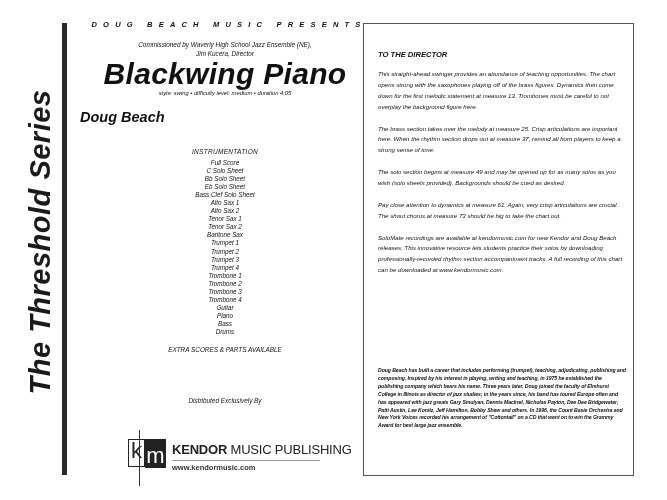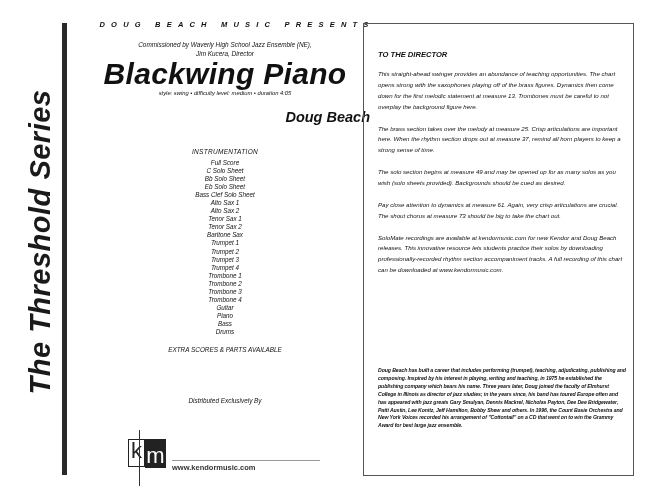--- a/index.html
+++ b/index.html
@@ -4,28 +4,28 @@
 <style>
   html, body { margin:0; padding:0; }
   body { width:667px; height:500px; background:#ffffff; position:relative; overflow:hidden;
          font-family:"Liberation Sans", sans-serif; color:#111; }
   .series-title { position:absolute; left:40px; top:242px; width:0; height:0; }
   .series-title span { position:absolute; white-space:nowrap; transform:translate(-50%,-50%) rotate(-90deg);
          font-weight:bold; font-style:italic; font-size:29px; letter-spacing:0.5px; color:#1a1a1a; }
   .series-bar { position:absolute; left:62px; top:23px; width:5px; height:452px; background:#2a2a2a; }
 
   .left { position:absolute; left:80px; top:0; width:290px; }
-  .presents { position:absolute; left:12px; width:290px; top:20px; text-align:center; font-size:7.5px;
+  .presents { position:absolute; left:4px; width:290px; top:20px; text-align:center; font-size:7.5px;
          font-weight:bold; font-style:italic; letter-spacing:6.2px; }
   .commissioned { position:absolute; left:0; width:290px; top:41px; text-align:center; font-size:6.4px;
          font-style:italic; line-height:8.5px; }
   .title { position:absolute; left:0; width:290px; top:57px; text-align:center; font-size:30px;
          font-weight:bold; font-style:italic; letter-spacing:0.3px; line-height:34px; }
   .meta { position:absolute; left:0; width:290px; top:90px; text-align:center; font-size:5.8px; font-style:italic; }
-  .composer { position:absolute; left:0; width:290px; top:109px; text-align:right; font-size:14.5px;
+  .composer { position:absolute; left:0; width:290px; top:109px; text-align:left; font-size:14.5px;
          font-weight:bold; font-style:italic; }
   .instr-head { position:absolute; left:0; width:290px; top:148px; text-align:center; font-size:6.5px;
          font-style:italic; letter-spacing:0.3px; }
   .instr-list { position:absolute; left:0; width:290px; top:159px; text-align:center; font-size:6.3px;
          font-style:italic; line-height:8.05px; }
   .extra { position:absolute; left:0; width:290px; top:346px; text-align:center; font-size:6.4px; font-style:italic; }
   .distributed { position:absolute; left:0; width:290px; top:397px; text-align:center; font-size:6.4px; font-style:italic; }
 
   .logo { position:absolute; left:128px; top:430px; width:200px; height:60px; }
   .km-k { position:absolute; left:0; top:9px; width:15px; height:26px; border:1.5px solid #222; background:#fff;
@@ -87,20 +87,21 @@
     <div>Drums</div>
   </div>
   <div class="extra">EXTRA SCORES &amp; PARTS AVAILABLE</div>
   <div class="distributed">Distributed Exclusively By</div>
 </div>
 
 <div class="logo">
   <div class="km-k">k</div>
   <div class="km-m">m</div>
   <div class="km-line"></div>
+  <div class="kendor-name"><b>KENDOR</b><span> MUSIC PUBLISHING</span></div>
   <div class="kendor-rule"></div>
   <div class="kendor-url">www.kendormusic.com</div>
 </div>
 
 <div class="director-box">
   <div class="dir-head">TO THE DIRECTOR</div>
   <div class="dir-body">
     <p>This straight-ahead swinger provides an abundance of teaching opportunities. The chart opens strong with the saxophones playing off of the brass figures. Dynamics then come down for the first melodic statement at measure 13. Trombones must be careful to not overplay the background figure here.</p>
     <p>The brass section takes over the melody at measure 25. Crisp articulations are important here. When the rhythm section drops out at measure 37, remind all horn players to keep a strong sense of time.</p>
     <p>The solo section begins at measure 49 and may be opened up for as many solos as you wish (solo sheets provided). Backgrounds should be cued as desired.</p>

